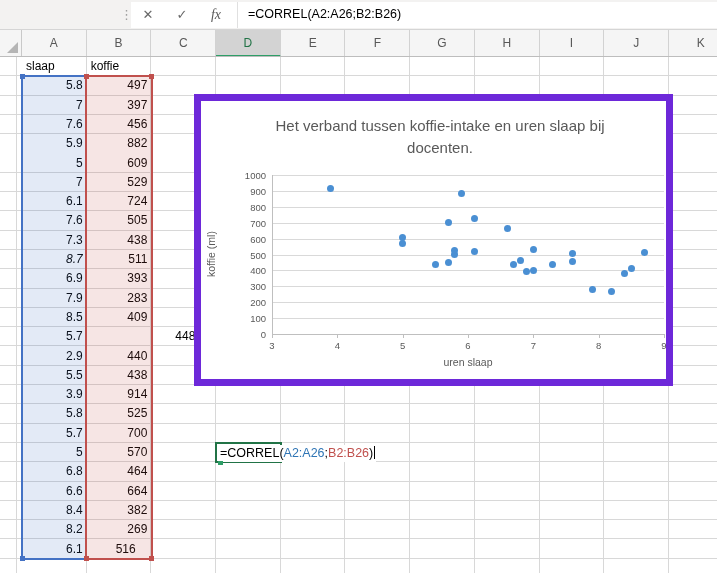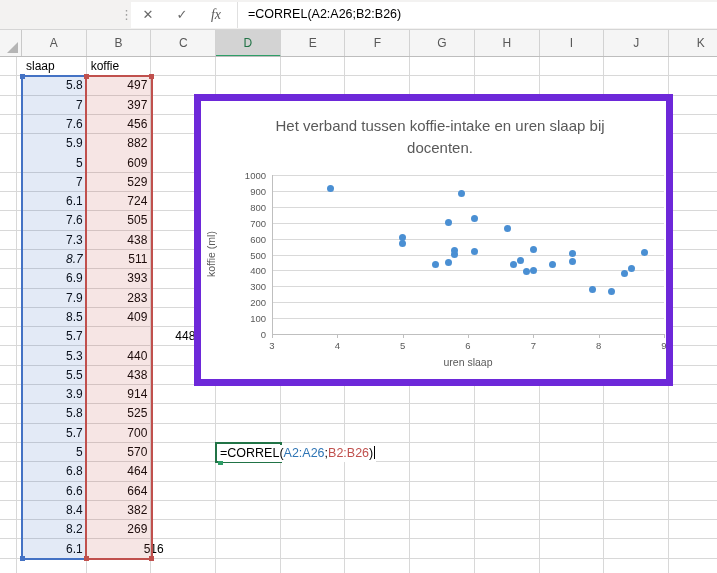--- a/index.html
+++ b/index.html
@@ -178,42 +178,42 @@
       <div class="cell num" style="left: 22px; top: 193px; width: 64.7px; height: 19.3px; font-style: italic;">8.7</div>
       <div class="cell num" style="left: 86.7px; top: 193px; width: 64.7px; height: 19.3px;">511</div>
       <div class="cell num" style="left: 22px; top: 212.3px; width: 64.7px; height: 19.3px;">6.9</div>
       <div class="cell num" style="left: 86.7px; top: 212.3px; width: 64.7px; height: 19.3px;">393</div>
       <div class="cell num" style="left: 22px; top: 231.6px; width: 64.7px; height: 19.3px;">7.9</div>
       <div class="cell num" style="left: 86.7px; top: 231.6px; width: 64.7px; height: 19.3px;">283</div>
       <div class="cell num" style="left: 22px; top: 250.9px; width: 64.7px; height: 19.3px;">8.5</div>
       <div class="cell num" style="left: 86.7px; top: 250.9px; width: 64.7px; height: 19.3px; padding-left: 38px;">409</div>
       <div class="cell num" style="left: 22px; top: 270.2px; width: 64.7px; height: 19.3px;">5.7</div>
       <div class="cell num" style="left: 86.7px; top: 270.2px; width: 64.7px; height: 19.3px; margin-left: 48px;">448</div>
-      <div class="cell num" style="left: 22px; top: 289.5px; width: 64.7px; height: 19.3px;">5.3</div>
+      <div class="cell num" style="left: 22px; top: 289.5px; width: 64.7px; height: 19.3px;">2.9</div>
       <div class="cell num" style="left: 86.7px; top: 289.5px; width: 64.7px; height: 19.3px;">440</div>
       <div class="cell num" style="left: 22px; top: 308.8px; width: 64.7px; height: 19.3px;">5.5</div>
       <div class="cell num" style="left: 86.7px; top: 308.8px; width: 64.7px; height: 19.3px;">438</div>
       <div class="cell num" style="left: 22px; top: 328.1px; width: 64.7px; height: 19.3px;">3.9</div>
       <div class="cell num" style="left: 86.7px; top: 328.1px; width: 64.7px; height: 19.3px;">914</div>
       <div class="cell num" style="left: 22px; top: 347.4px; width: 64.7px; height: 19.3px;">5.8</div>
       <div class="cell num" style="left: 86.7px; top: 347.4px; width: 64.7px; height: 19.3px;">525</div>
       <div class="cell num" style="left: 22px; top: 366.7px; width: 64.7px; height: 19.3px;">5.7</div>
       <div class="cell num" style="left: 86.7px; top: 366.7px; width: 64.7px; height: 19.3px;">700</div>
       <div class="cell num" style="left: 22px; top: 386px; width: 64.7px; height: 19.3px;">5</div>
       <div class="cell num" style="left: 86.7px; top: 386px; width: 64.7px; height: 19.3px;">570</div>
       <div class="cell num" style="left: 22px; top: 405.3px; width: 64.7px; height: 19.3px;">6.8</div>
       <div class="cell num" style="left: 86.7px; top: 405.3px; width: 64.7px; height: 19.3px;">464</div>
       <div class="cell num" style="left: 22px; top: 424.6px; width: 64.7px; height: 19.3px;">6.6</div>
       <div class="cell num" style="left: 86.7px; top: 424.6px; width: 64.7px; height: 19.3px;">664</div>
       <div class="cell num" style="left: 22px; top: 443.9px; width: 64.7px; height: 19.3px;">8.4</div>
       <div class="cell num" style="left: 86.7px; top: 443.9px; width: 64.7px; height: 19.3px;">382</div>
       <div class="cell num" style="left: 22px; top: 463.2px; width: 64.7px; height: 19.3px;">8.2</div>
       <div class="cell num" style="left: 86.7px; top: 463.2px; width: 64.7px; height: 19.3px;">269</div>
       <div class="cell num" style="left: 22px; top: 482.5px; width: 64.7px; height: 19.3px;">6.1</div>
-      <div class="cell num" style="left: 103px; top: 482.5px; width: 64.7px; height: 19.3px;">516</div>
+      <div class="cell num" style="left: 75px; top: 482.5px; width: 64.7px; height: 19.3px;">516</div>
     </div>
 
   <div class="fill-a"></div>
   <div class="fill-b"></div>
   <div class="range-a"></div>
   <div class="range-b"></div>
   <div class="handle blue" style="left:20px;top:74px;"></div>
   <div class="handle blue" style="left:20px;top:556px;"></div>
   <div class="handle red" style="left:84px;top:74px;"></div>
   <div class="handle red" style="left:149px;top:74px;"></div>

